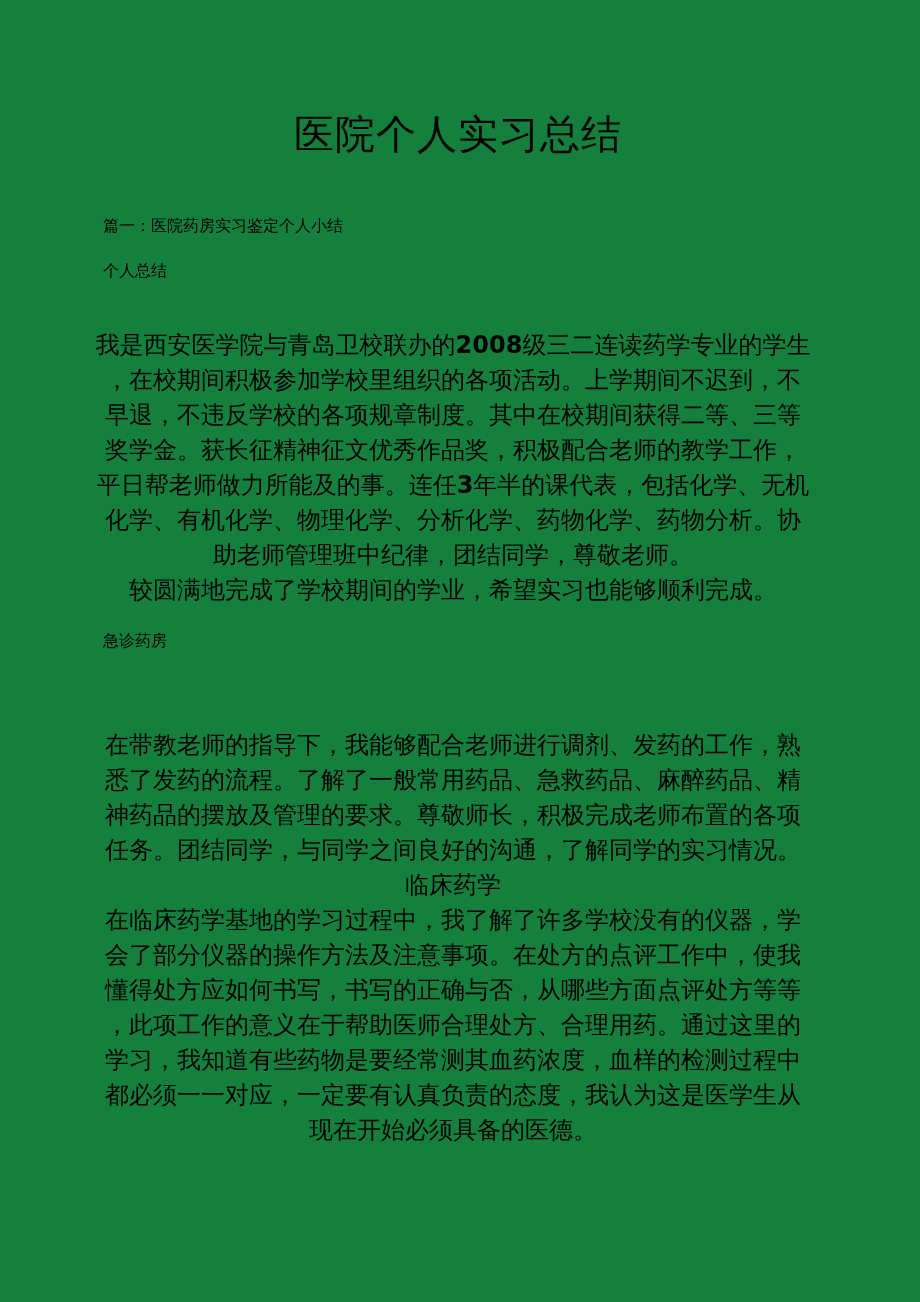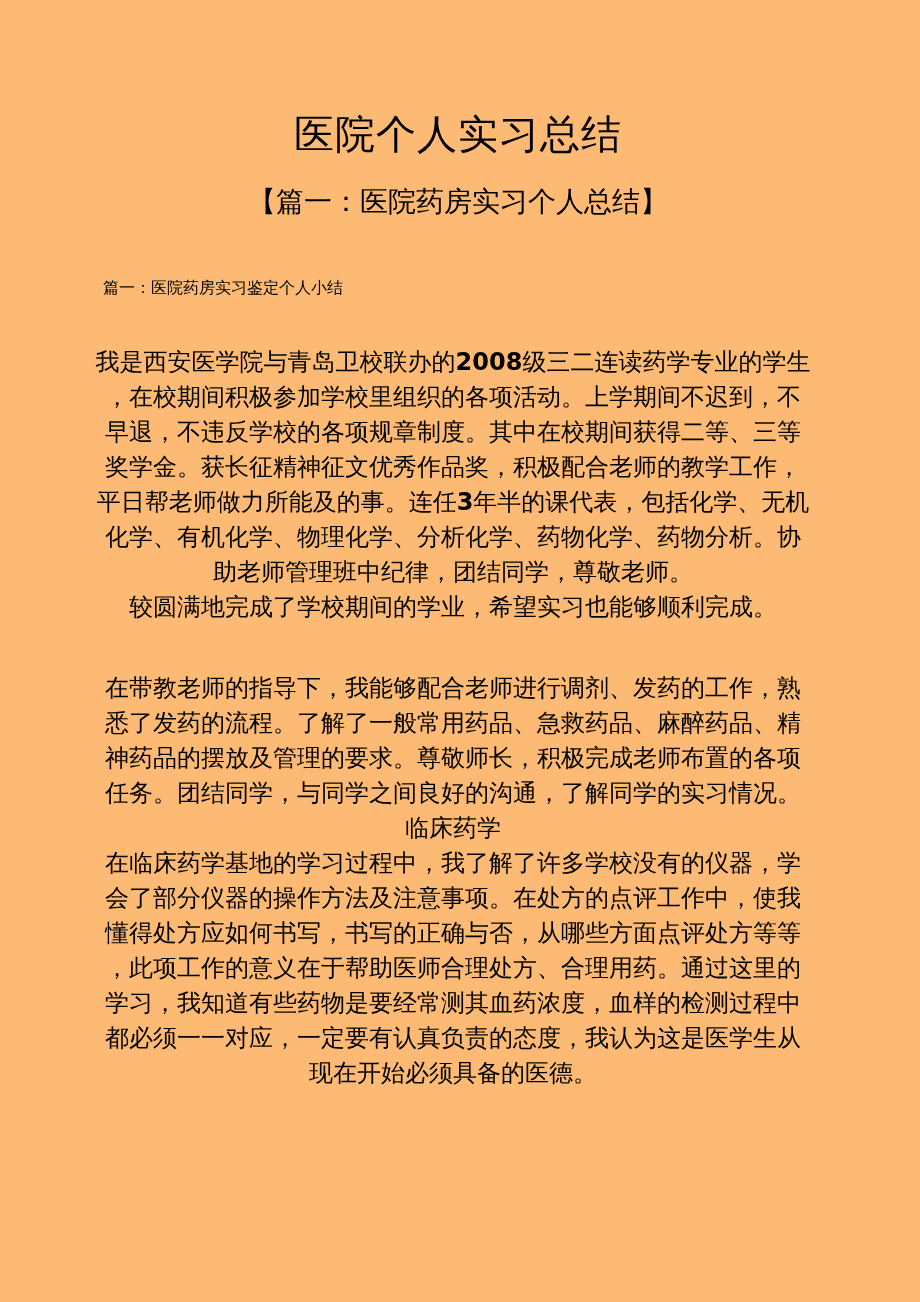--- a/index.html
+++ b/index.html
@@ -50,38 +50,39 @@
     margin: 0;
     white-space: pre-line;      
     word-break: break-all;
     line-break: anywhere;       
     text-align: center;
   }
   .mt-h1    { margin-top: 48px; }
   .mt-h2    { margin-top: 10px; }
   .mt-para1 { margin-top: 40px; }
   .mt-h3    { margin-top: 15px; }
-  .mt-para2 { margin-top: 46px; }
+  .mt-para2 { margin-top: 70px; }
   .bold-run { font-weight: bold; }
 </style>
 </head>
 <body style="background: rgb(255, 255, 255);">
 
-<div class="page" style="background: #fdba74; color: rgb(0, 0, 0);">
+<div class="page" style="background: #15803d; color: rgb(0, 0, 0);">
 
   <h1 class="doc-title">医院个人实习总结</h1>
 
-  <h2 class="doc-subtitle">【篇一：医院药房实习个人总结】</h2>
 
   <div class="body-text">
 
     <p class="heading indent mt-h1">篇一：医院药房实习鉴定个人小结</p>
 
+    <p class="heading indent mt-h2">个人总结</p>
 
     <p class="para mt-para1"><span>我是西安医学院与青岛卫校联办的</span><span class="bold-run">2008</span><span>级三二连读药学专业的学生，在校期间积极参加学校里组织的各项活动。上学期间不迟到，不早退，不违反学校的各项规章制度。其中在校期间获得二等、三等奖学金。获长征精神征文优秀作品奖，积极配合老师的教学工作，平日帮老师做力所能及的事。连任</span><span class="bold-run">3</span><span>年半的课代表，包括化学、无机化学、有机化学、物理化学、分析化学、药物化学、药物分析。协助老师管理班中纪律，团结同学，尊敬老师。
 较圆满地完成了学校期间的学业，希望实习也能够顺利完成。</span></p>
 
+    <p class="heading indent mt-h3">急诊药房</p>
 
     <p class="para mt-para2"><span>在带教老师的指导下，我能够配合老师进行调剂、发药的工作，熟悉了发药的流程。了解了一般常用药品、急救药品、麻醉药品、精神药品的摆放及管理的要求。尊敬师长，积极完成老师布置的各项任务。团结同学，与同学之间良好的沟通，了解同学的实习情况。临床药学
 在临床药学基地的学习过程中，我了解了许多学校没有的仪器，学会了部分仪器的操作方法及注意事项。在处方的点评工作中，使我懂得处方应如何书写，书写的正确与否，从哪些方面点评处方等等，此项工作的意义在于帮助医师合理处方、合理用药。通过这里的学习，我知道有些药物是要经常测其血药浓度，血样的检测过程中都必须一一对应，一定要有认真负责的态度，我认为这是医学生从现在开始必须具备的医德。</span></p>
 
   </div>
 </div>
 
 </body></html>

